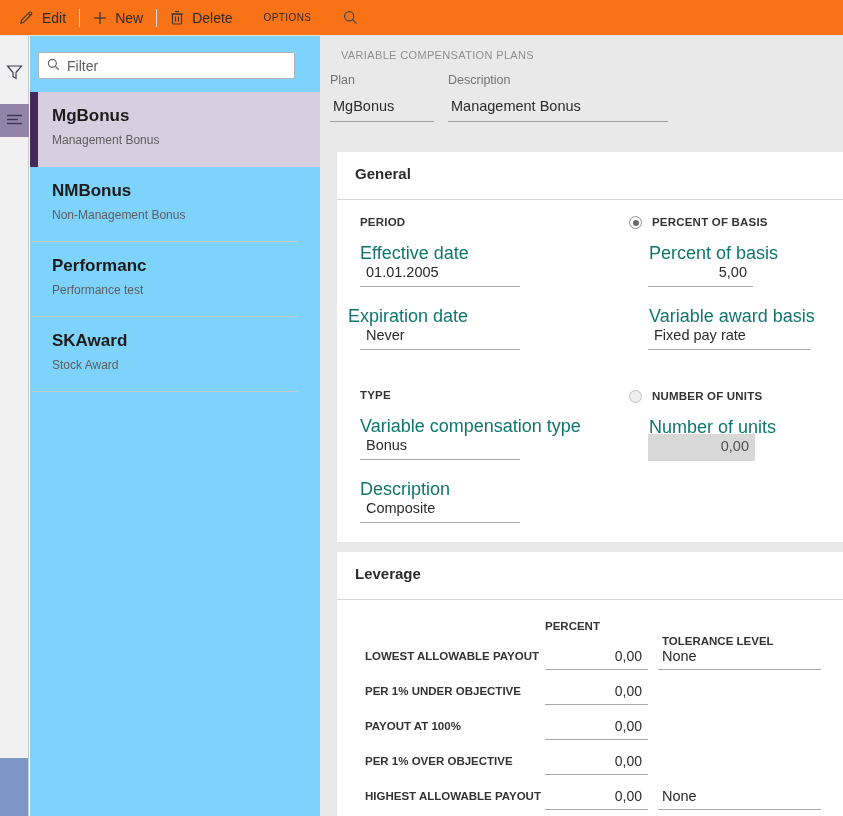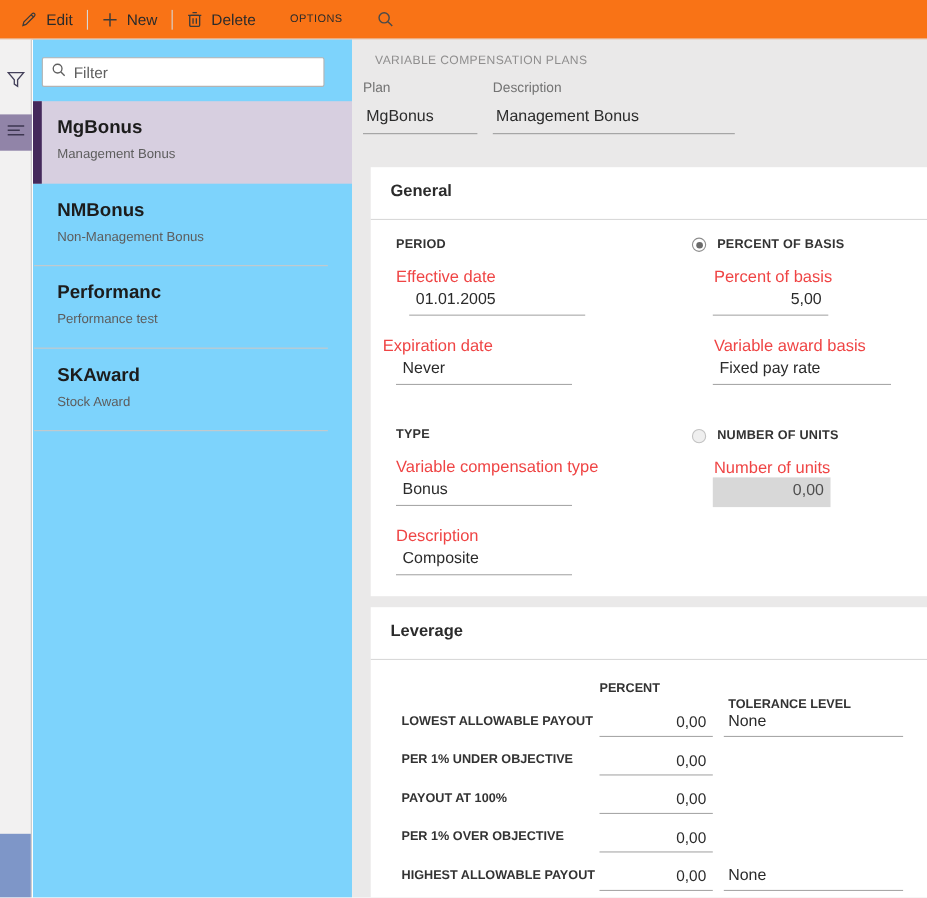--- a/index.html
+++ b/index.html
@@ -68,29 +68,29 @@
   }
   .plan-label  { left: 10px; text-align: center; }  .plan-value  { left: 10px;  width: 104px; }
   .desc-label  { left: 128px; } .desc-value  { left: 128px; width: 220px; }
   
   .card { position: absolute; left: 17px; right: -2px; background: #ffffff; }
   .card-general  { top: 116px; height: 390px; }
   .card-leverage { top: 516px; height: 300px; }
   .card-title { position: absolute; top: 13px; left: 18px; font-size: 15px; font-weight: 600; color: #2b2b2b; }
   .card-divider { position: absolute; top: 47px; left: 0; right: 0; border-bottom: 1px solid #d9d9d9; }
   .group-head { position: absolute; font-size: 11.5px; font-weight: 700; color: #333; letter-spacing: .2px; }
-  .flabel { position: absolute; font-size: 15px; color: #ef4444; }
+  .flabel { position: absolute; font-size: 18px; color: #0f766e; }
   .fvalue {
     position: absolute; height: 27px; border-bottom: 1px solid #a8a8a8;
     font-size: 14.5px; color: #2b2b2b; padding: 4px 0 0 6px;
   }
   .fvalue.num { text-align: right; padding: 4px 6px 0 0; }
   
   .gh-period { top: 64px; left: 23px; }
-  .lbl-eff   { top: 91px;  left: 23px; }  .val-eff  { top: 108px; left: 23px; width: 160px; margin-left: 12px; }
+  .lbl-eff   { top: 91px;  left: 23px; }  .val-eff  { top: 108px; left: 23px; width: 160px; }
   .lbl-exp   { top: 154px; left: 11px; }  .val-exp  { top: 171px; left: 23px; width: 160px; }
   .gh-type   { top: 237px; left: 23px; }
   .lbl-ctype { top: 264px; left: 23px; }  .val-ctype{ top: 281px; left: 23px; width: 160px; }
   .lbl-calc  { top: 327px; left: 23px; }  .val-calc { top: 344px; left: 23px; width: 160px; }
   .radio { position: absolute; width: 13px; height: 13px; border-radius: 50%; }
   .radio.on  { border: 1px solid #8e8e8e; background: #fff; }
   .radio.on::after { content: ""; position: absolute; left: 2.5px; top: 2.5px; width: 6px; height: 6px; border-radius: 50%; background: #6a6a6a; }
   .radio.off { border: 1px solid #c2c2c2; background: #efefef; }
   .radio-pb  { top: 64px;  left: 292px; }
   .gh-pb     { top: 64px;  left: 315px; }

